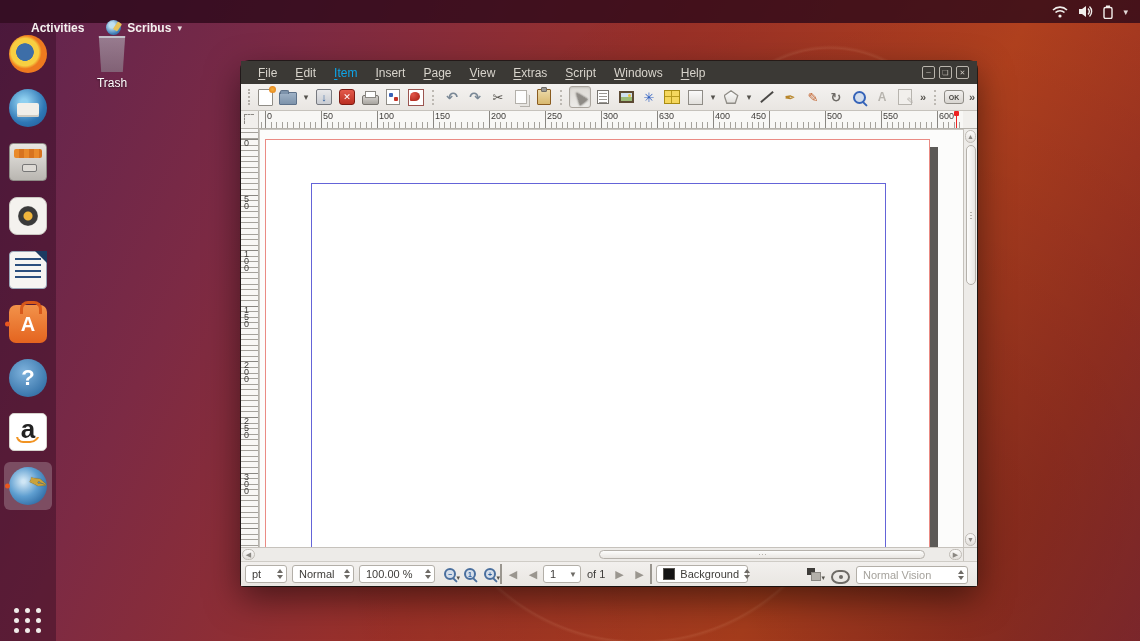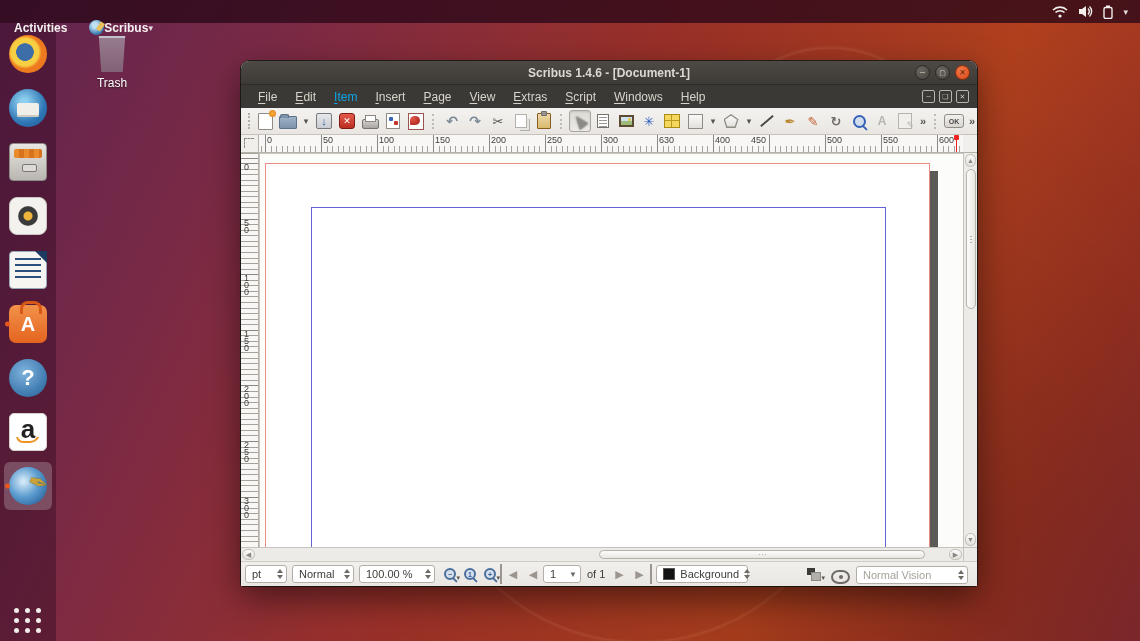--- a/index.html
+++ b/index.html
@@ -7,23 +7,23 @@
   body{position:relative;
     background:
       radial-gradient(circle at 640px 430px, rgba(255,255,255,0) 210px, rgba(255,200,160,.10) 212px, rgba(255,255,255,0) 215px),
       radial-gradient(circle at 830px 170px, rgba(255,255,255,0) 120px, rgba(255,210,170,.10) 122px, rgba(255,255,255,0) 125px),
       radial-gradient(circle at 980px 520px, rgba(0,0,0,.18), rgba(0,0,0,0) 60%),
       linear-gradient(115deg,#5f2450 0%, #7c2a44 22%, #9c3128 48%, #b8431f 72%, #a03323 88%, #8c2c31 100%);}
 
   
   .topbar{position:absolute;left:0;top:0;width:1140px;height:23px;background:rgba(42,8,24,.78);
     display:flex;align-items:center;color:#f4f1ef;font-size:12px;font-weight:bold;z-index:50;}
-  .tb-left{display:flex;align-items:center;gap:18px;padding-left:10px;margin-top:32px;}
+  .tb-left{display:flex;align-items:center;gap:18px;padding-left:27px;margin-top:32px;}
   .tb-activities{padding:2px 4px;}
-  .tb-app{display:flex;align-items:center;}
+  .tb-app{display:flex;align-items:center;gap:6px;}
   .tb-app-ic{width:15px;height:15px;border-radius:50%;
     background:radial-gradient(circle at 40% 35%,#bfe0f2 20%,#3f7fb7 65%,#2a5c8e);position:relative;}
   .tb-app-ic::after{content:"";position:absolute;right:1px;top:2px;width:5px;height:9px;background:#e7c25a;transform:rotate(35deg);border-radius:1px;}
   .tb-caret{font-size:9px;opacity:.9;}
   .tb-center{position:absolute;left:0;right:0;display:flex;justify-content:center;align-items:center;gap:6px;pointer-events:none;}
   .clock-dot{width:6px;height:6px;border-radius:50%;background:#f2efec;}
   .tb-right{margin-left:auto;display:flex;align-items:center;gap:10px;padding-right:12px;}
   .tb-right svg{display:block;}
 
   
@@ -307,28 +307,20 @@
       <i></i>
   </div>
 </div>
 
 <div class="trash">
   <div class="trash-ic"></div>
   <div class="trash-label">Trash</div>
 </div>
 
 <div class="win">
-  <div class="titlebar">
-    <span class="title-text">Scribus 1.4.6 - [Document-1]</span>
-    <span class="winbtns">
-      <span class="wbtn min"></span>
-      <span class="wbtn max"></span>
-      <span class="wbtn close"></span>
-    </span>
-  </div>
 
   <div class="menubar">
     <span id="menu-items"><span class="menu-item"><u>F</u>ile</span><span class="menu-item"><u>E</u>dit</span><span class="menu-item disabled"><u>I</u>tem</span><span class="menu-item"><u>I</u>nsert</span><span class="menu-item"><u>P</u>age</span><span class="menu-item"><u>V</u>iew</span><span class="menu-item"><u>E</u>xtras</span><span class="menu-item"><u>S</u>cript</span><span class="menu-item"><u>W</u>indows</span><span class="menu-item"><u>H</u>elp</span></span>
     <span class="mdibtns">
       <span class="mdib min"></span>
       <span class="mdib restore"></span>
       <span class="mdib close"></span>
     </span>
   </div>
 

